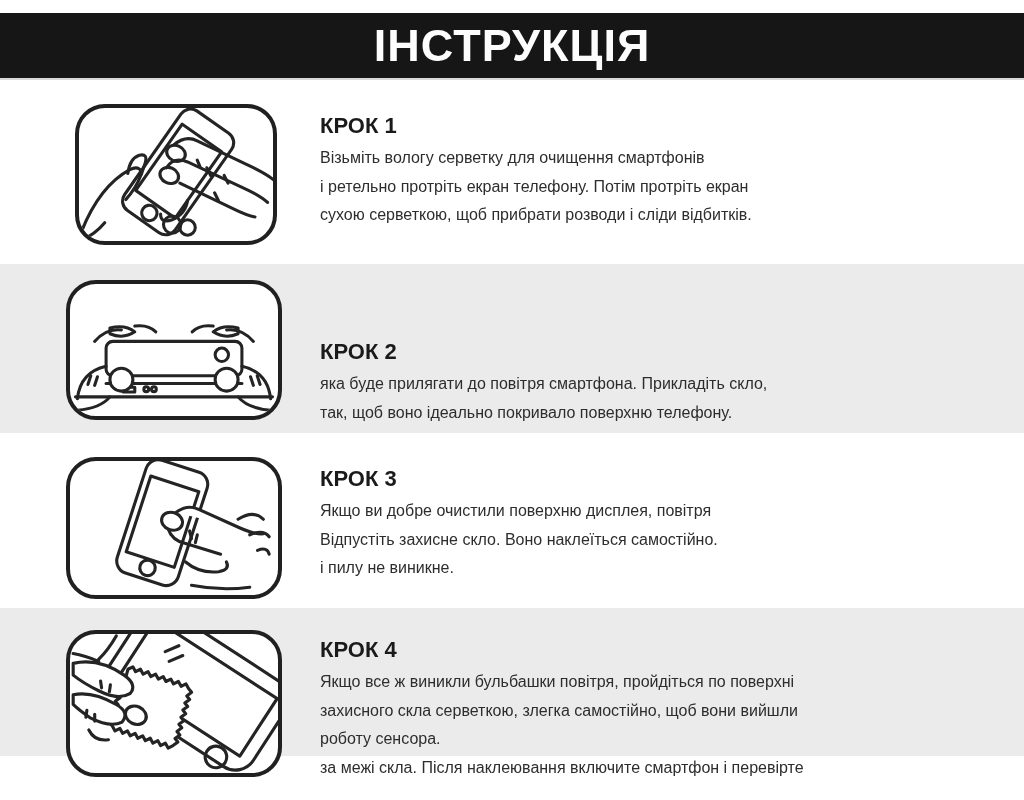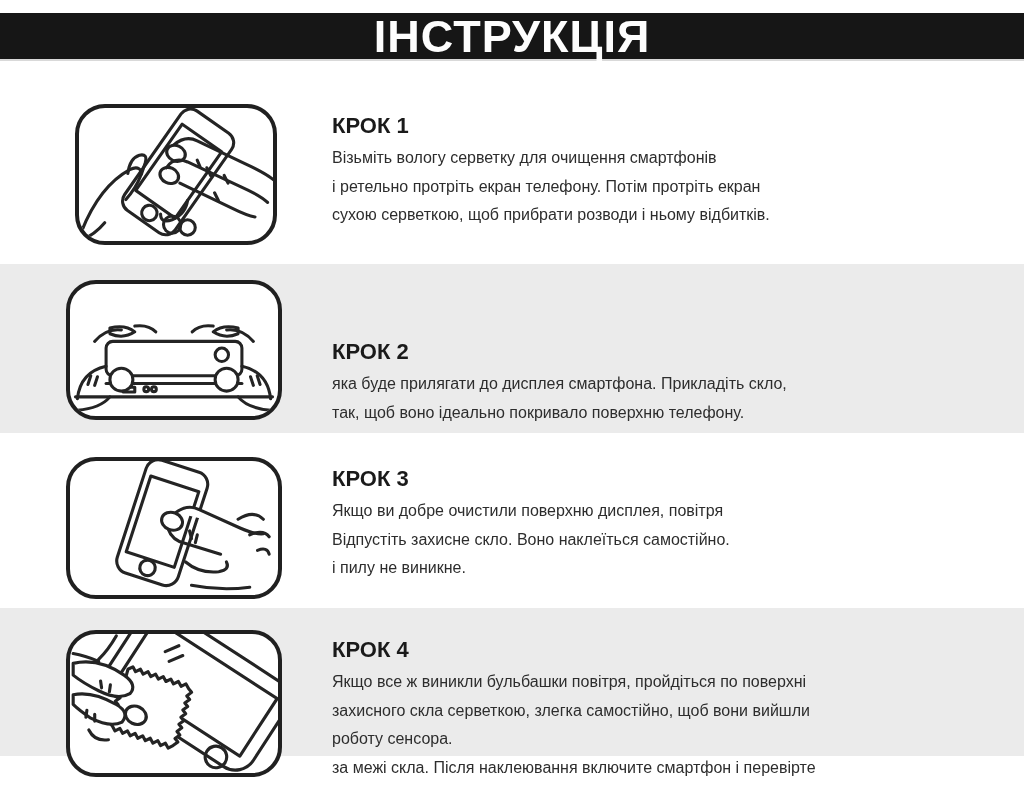--- a/index.html
+++ b/index.html
@@ -1,20 +1,20 @@
 <!DOCTYPE html>
 <html><head>
 <meta charset="utf-8">
 <style>
   html,body{margin:0;padding:0;}
   body{font-family:"Liberation Sans","DejaVu Sans",sans-serif;background:#ffffff;}
   .canvas{position:relative;width:1024px;height:800px;background:#ffffff;overflow:hidden;}
 
   .header-bar{
-    position:absolute;left:0;top:13px;width:1024px;height:48px;
+    position:absolute;left:0;top:13px;width:1024px;height:67px;
     background:#161616;display:flex;align-items:center;justify-content:center;
     border-bottom:2px solid #d9d9d9;box-sizing:border-box;
   }
   .page-title{
     color:#fdfdfd;font-size:45px;font-weight:bold;letter-spacing:1px;line-height:1;
   }
 
   .row{position:absolute;left:0;width:1024px;}
   .row-1{top:80px;height:184px;background:#ffffff;}
   .row-2{top:264px;height:169px;background:#ebebeb;}
@@ -25,21 +25,21 @@
   .illus-box{
     position:absolute;background:#ffffff;border:4px solid #202020;border-radius:30px;
     box-sizing:border-box;overflow:hidden;
   }
   .row-1 .illus-box{left:75px;top:24px;width:202px;height:141px;}
   .row-2 .illus-box{left:66px;top:16px;width:216px;height:140px;}
   .row-3 .illus-box{left:66px;top:24px;width:216px;height:142px;}
   .row-4 .illus-box{left:66px;top:22px;width:216px;height:147px;}
   .illus-box svg{display:block;width:100%;height:100%;}
 
-  .step-text{position:absolute;left:332px;width:680px;}
+  .step-text{position:absolute;left:320px;width:680px;}
   .row-1 .step-text{top:33px;}
   .row-2 .step-text{top:27px;margin-top:48px;}
   .row-3 .step-text{top:33px;}
   .row-4 .step-text{top:29px;}
   .step-heading{font-size:22px;font-weight:bold;color:#1a1a1a;margin-bottom:5px;line-height:26px;}
   .step-line{font-size:16px;color:#2d2d2d;line-height:28.5px;white-space:nowrap;}
 
   .lineart{stroke:#242424;stroke-width:3.2;fill:none;stroke-linecap:round;stroke-linejoin:round;}
   .fillwhite{fill:#ffffff;}
 </style>
@@ -73,21 +73,21 @@
           <path d="M112,96 q-2,14 -16,20 q-12,4 -12,-6"></path>
           <circle cx="96" cy="121" r="9"></circle>
           <circle cx="112" cy="124" r="8"></circle>
         </g>
       </svg>
     </div>
     <div class="step-text">
       <div class="step-heading">КРОК 1</div>
       <div class="step-line">Візьміть вологу серветку для очищення смартфонів</div>
       <div class="step-line">і ретельно протріть екран телефону. Потім протріть екран</div>
-      <div class="step-line">сухою серветкою, щоб прибрати розводи і ньому відбитків.</div>
+      <div class="step-line">сухою серветкою, щоб прибрати розводи і сліди відбитків.</div>
     </div>
   </div>
 
   <div class="row row-2">
     <div class="illus-box">
       <svg viewBox="0 0 210 138">
         <g class="lineart">
           <path d="M2,118 h206"></path>
           <rect x="34" y="60" width="142" height="36" rx="7" class="fillwhite"></rect>
           <circle cx="155" cy="74" r="7"></circle>
@@ -107,21 +107,21 @@
           <path d="M206,132 q-24,-2 -34,-14"></path>
           <path d="M188,60 q-12,-14 -28,-12"></path>
           <path d="M172,46 q-16,-4 -26,4 q12,8 26,2 Z"></path>
           <path d="M146,44 q-14,-2 -22,6"></path>
           <path d="M192,96 l3,9 M185,97 l3,9"></path>
         </g>
       </svg>
     </div>
     <div class="step-text">
       <div class="step-heading">КРОК 2</div>
-      <div class="step-line">яка буде прилягати до дисплея смартфона. Прикладіть скло,</div>
+      <div class="step-line">яка буде прилягати до повітря смартфона. Прикладіть скло,</div>
       <div class="step-line">так, щоб воно ідеально покривало поверхню телефону.</div>
     </div>
   </div>
 
   <div class="row row-3">
     <div class="illus-box">
       <svg viewBox="0 0 200 138">
         <g class="lineart">
           <g transform="rotate(18 86 66)">
             <rect x="54" y="2" width="66" height="122" rx="13"></rect>

